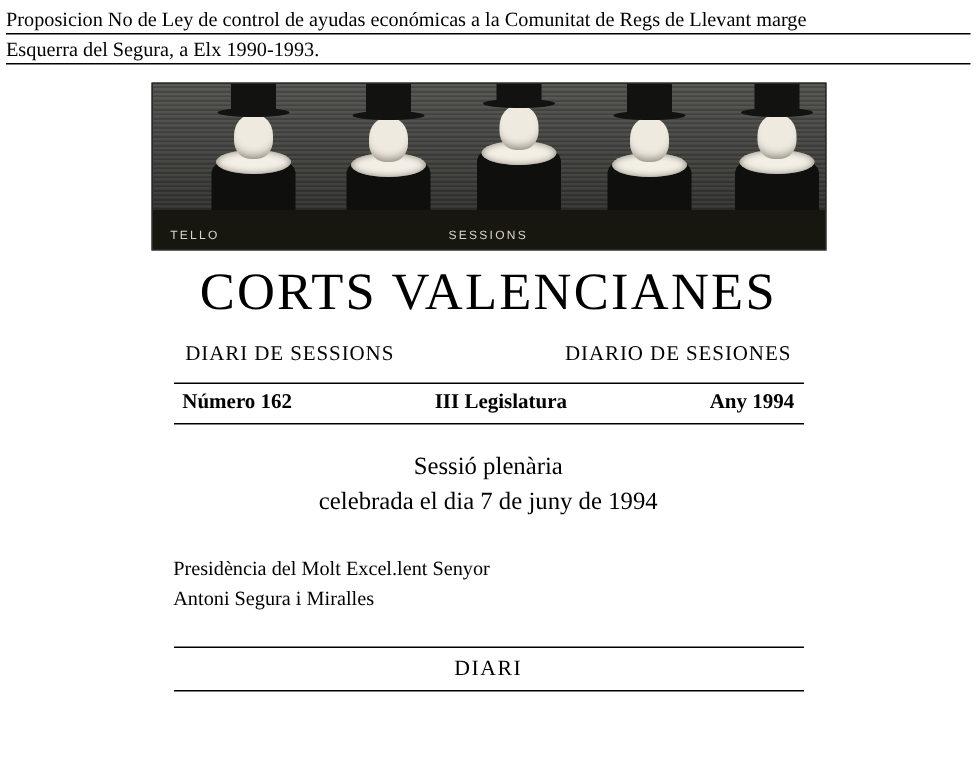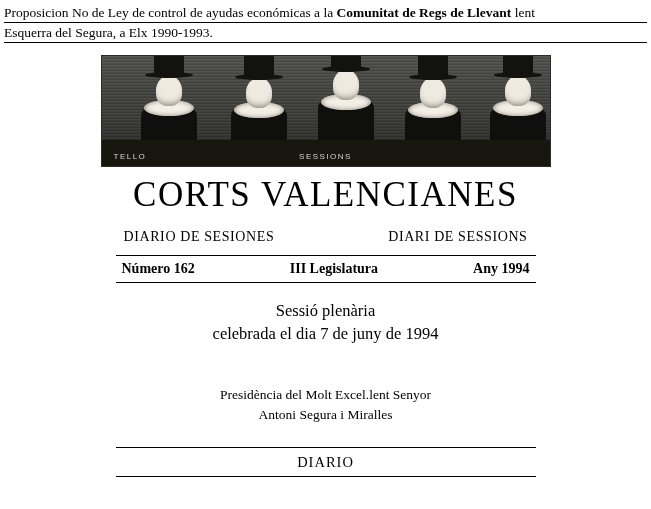--- a/index.html
+++ b/index.html
@@ -26,21 +26,21 @@
     white-space: nowrap;
     overflow: hidden;
     border-bottom: 1px solid #000;
     padding-bottom: 1px;
     margin-bottom: 1px;
   }
   .header-note .line.first {
     width: 120px;
   }
   .header-note .line b {
-    font-weight: bold;
+    font-weight: normal;
   }
 
   
   .page {
     position: relative;
     margin-top: 12px;
   }
 
   
   .engraving-wrap {
@@ -173,38 +173,37 @@
     padding: 5px 6px 5px 6px;
   }
   .issue-row .mid { flex: 1; text-align: center; }
   .session {
     text-align: center;
     font-size: 16.5px;
     line-height: 23px;
     padding: 16px 0 20px 0;
   }
   .presidency {
-    text-align: center;
+    text-align: left;
     font-size: 13.5px;
     line-height: 20px;
     padding: 4px 0 22px 0;
-    margin-top: 16px;
   }
   .sumari {
     text-align: center;
     font-size: 14.5px;
     letter-spacing: 1px;
     padding: 6px 0 5px 0;
   }
 </style>
 </head>
 <body>
 
 <div class="header-note">
-  <span class="line"><span>Proposicion No de Ley de control de ayudas económicas a la </span><b>Comunitat de Regs de Llevant</b><span> lent</span></span>
+  <span class="line"><span>Proposicion No de Ley de control de ayudas económicas a la </span><b>Comunitat de Regs de Llevant</b><span> marge</span></span>
   <span class="line">Esquerra del Segura, a Elx 1990-1993.</span>
 </div>
 
 <div class="page">
 
   <div class="engraving-wrap">
     <div class="engraving">
       <div class="sky"></div>
 
       <div class="figure" style="left:36px;">
@@ -246,22 +245,22 @@
       <div class="band"></div>
       <div class="caption left">TELLO</div>
       <div class="caption mid">SESSIONS</div>
     </div>
   </div>
 
   <div class="sheet">
     <div class="masthead-title">CORTS  VALENCIANES</div>
 
     <div class="subtitles">
+      <span>DIARI DE SESSIONS</span>
       <span>DIARIO DE SESIONES</span>
-      <span>DIARI DE SESSIONS</span>
     </div>
 
     <hr class="rule">
 
     <div class="issue-row">
       <span>Número 162</span>
       <span class="mid">III Legislatura</span>
       <span>Any 1994</span>
     </div>
 
@@ -272,17 +271,17 @@
       <div>celebrada el dia 7 de juny de 1994</div>
     </div>
 
     <div class="presidency">
       <div>Presidència del Molt Excel.lent Senyor</div>
       <div>Antoni Segura i Miralles</div>
     </div>
 
     <hr class="rule">
 
-    <div class="sumari">DIARIO</div>
+    <div class="sumari">DIARI</div>
 
     <hr class="rule">
   </div>
 </div>
 
 </body></html>

